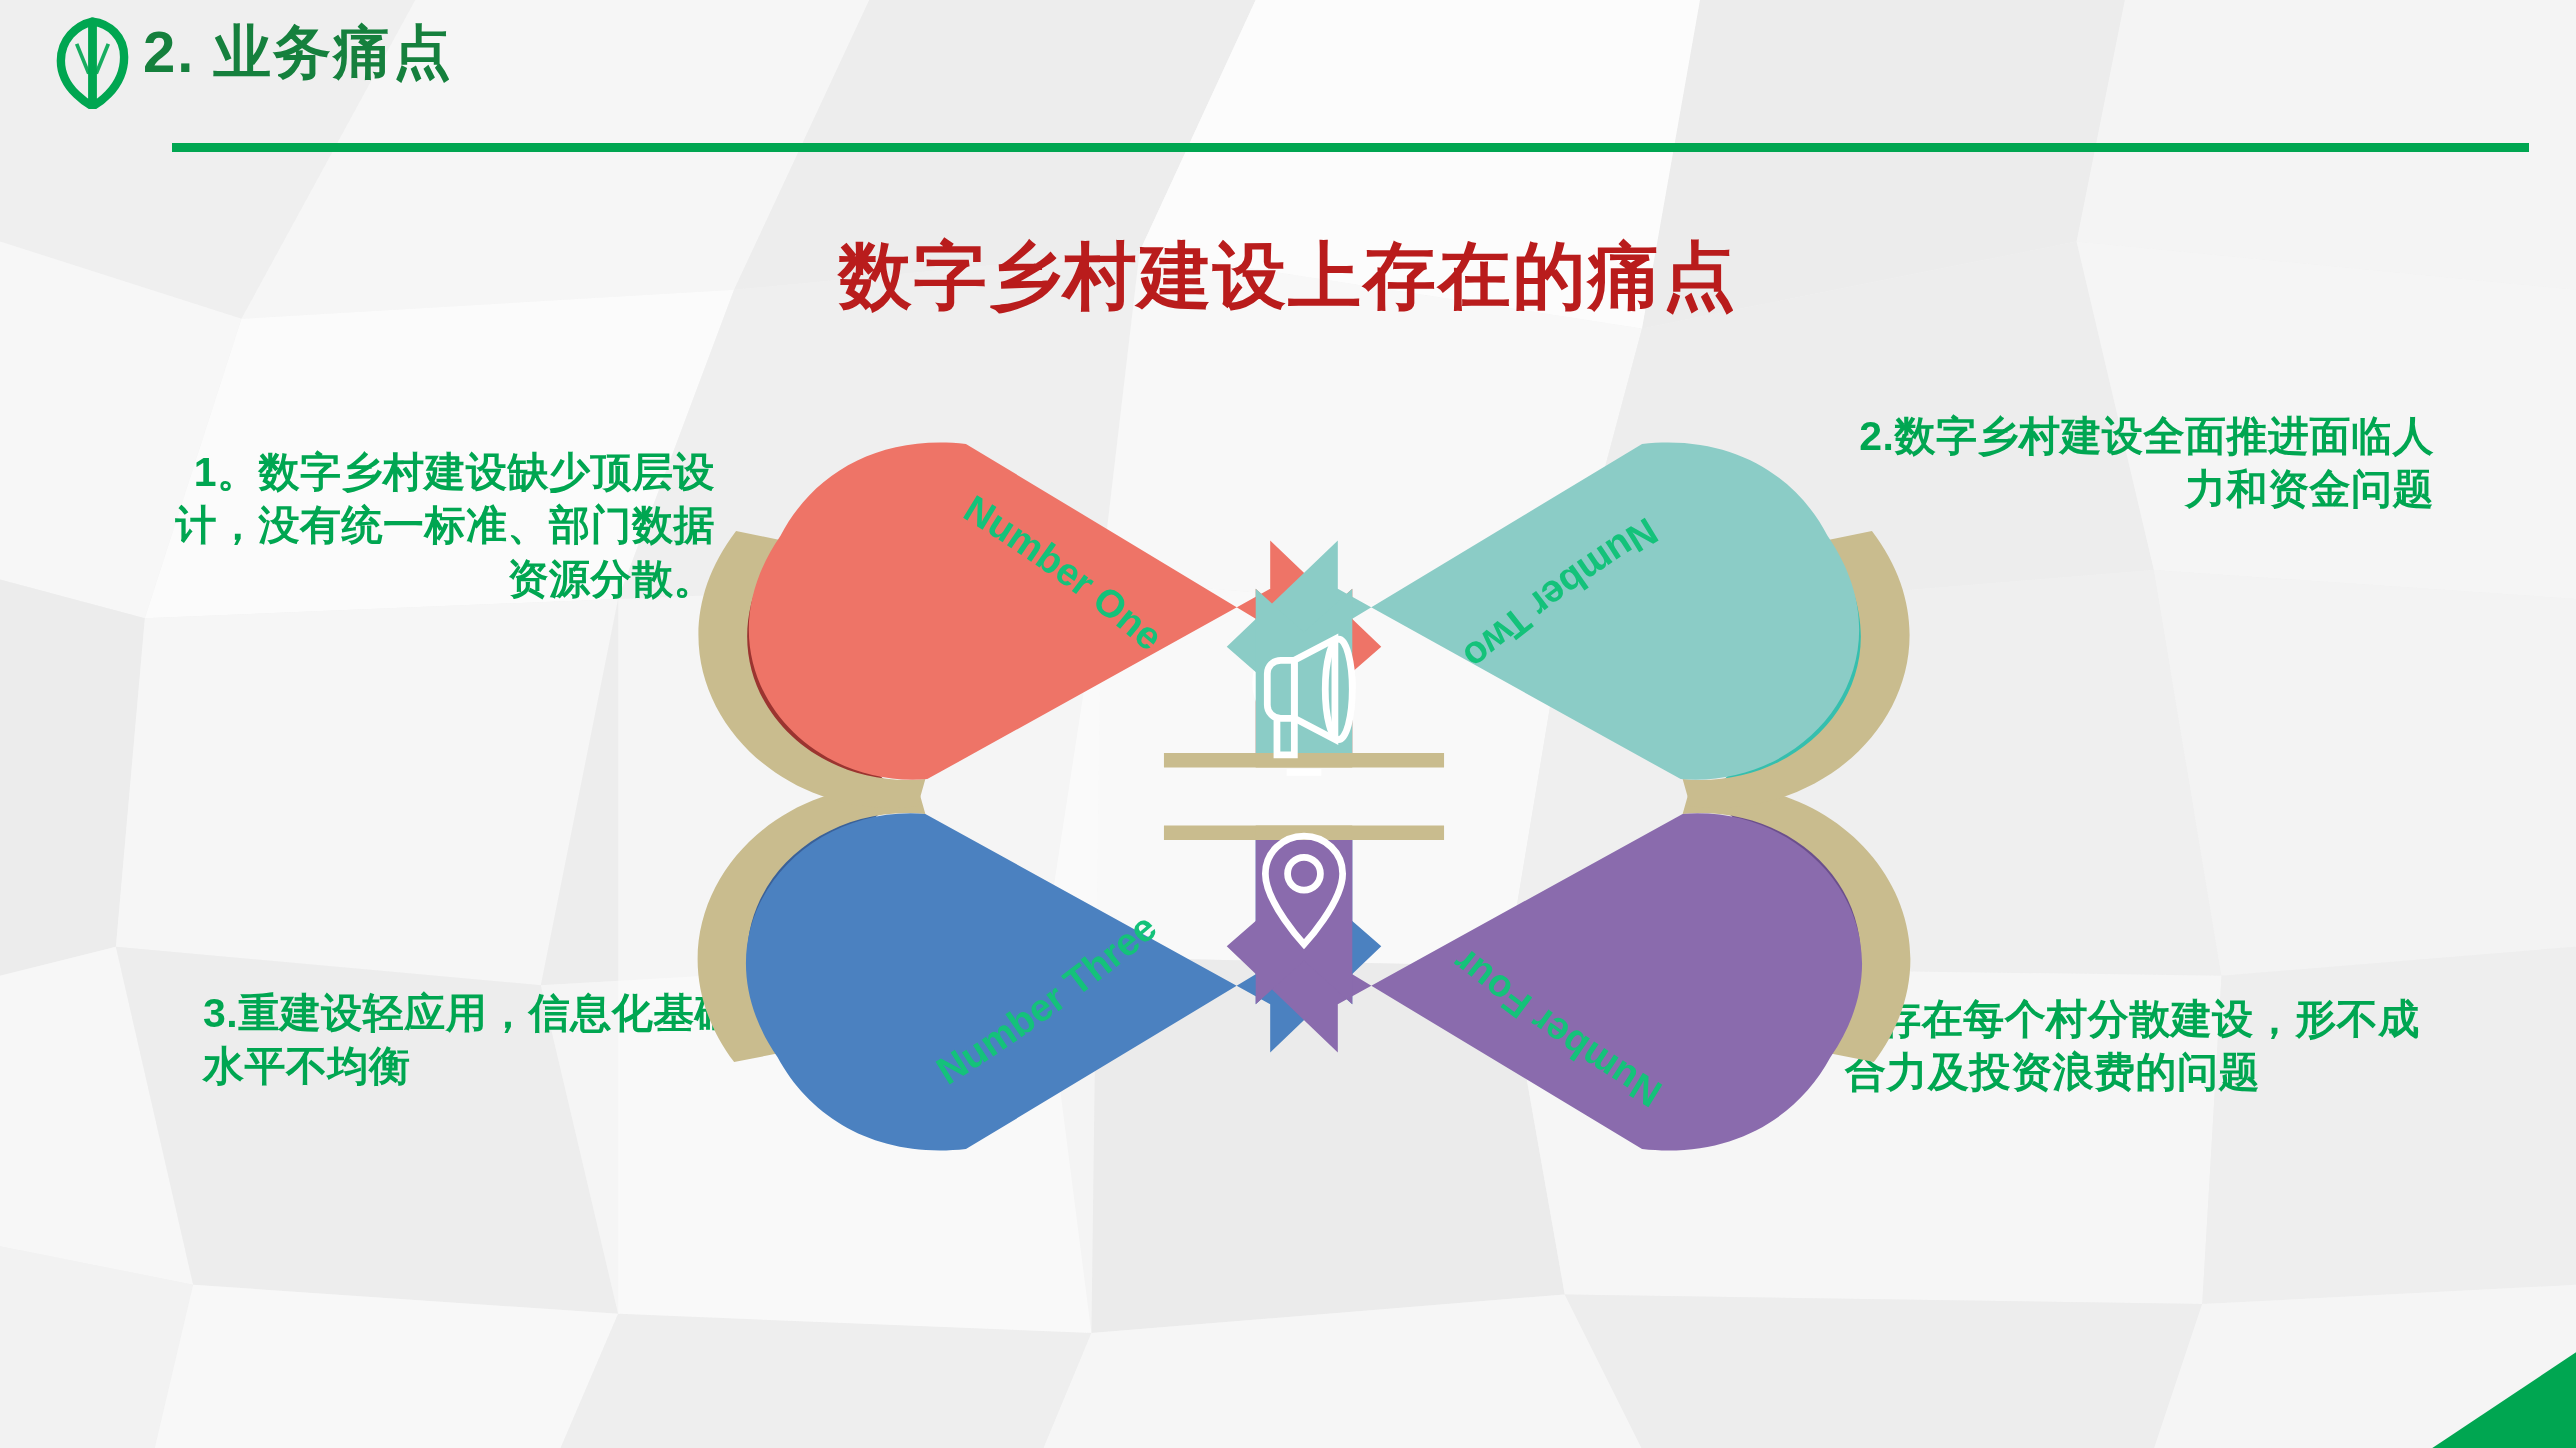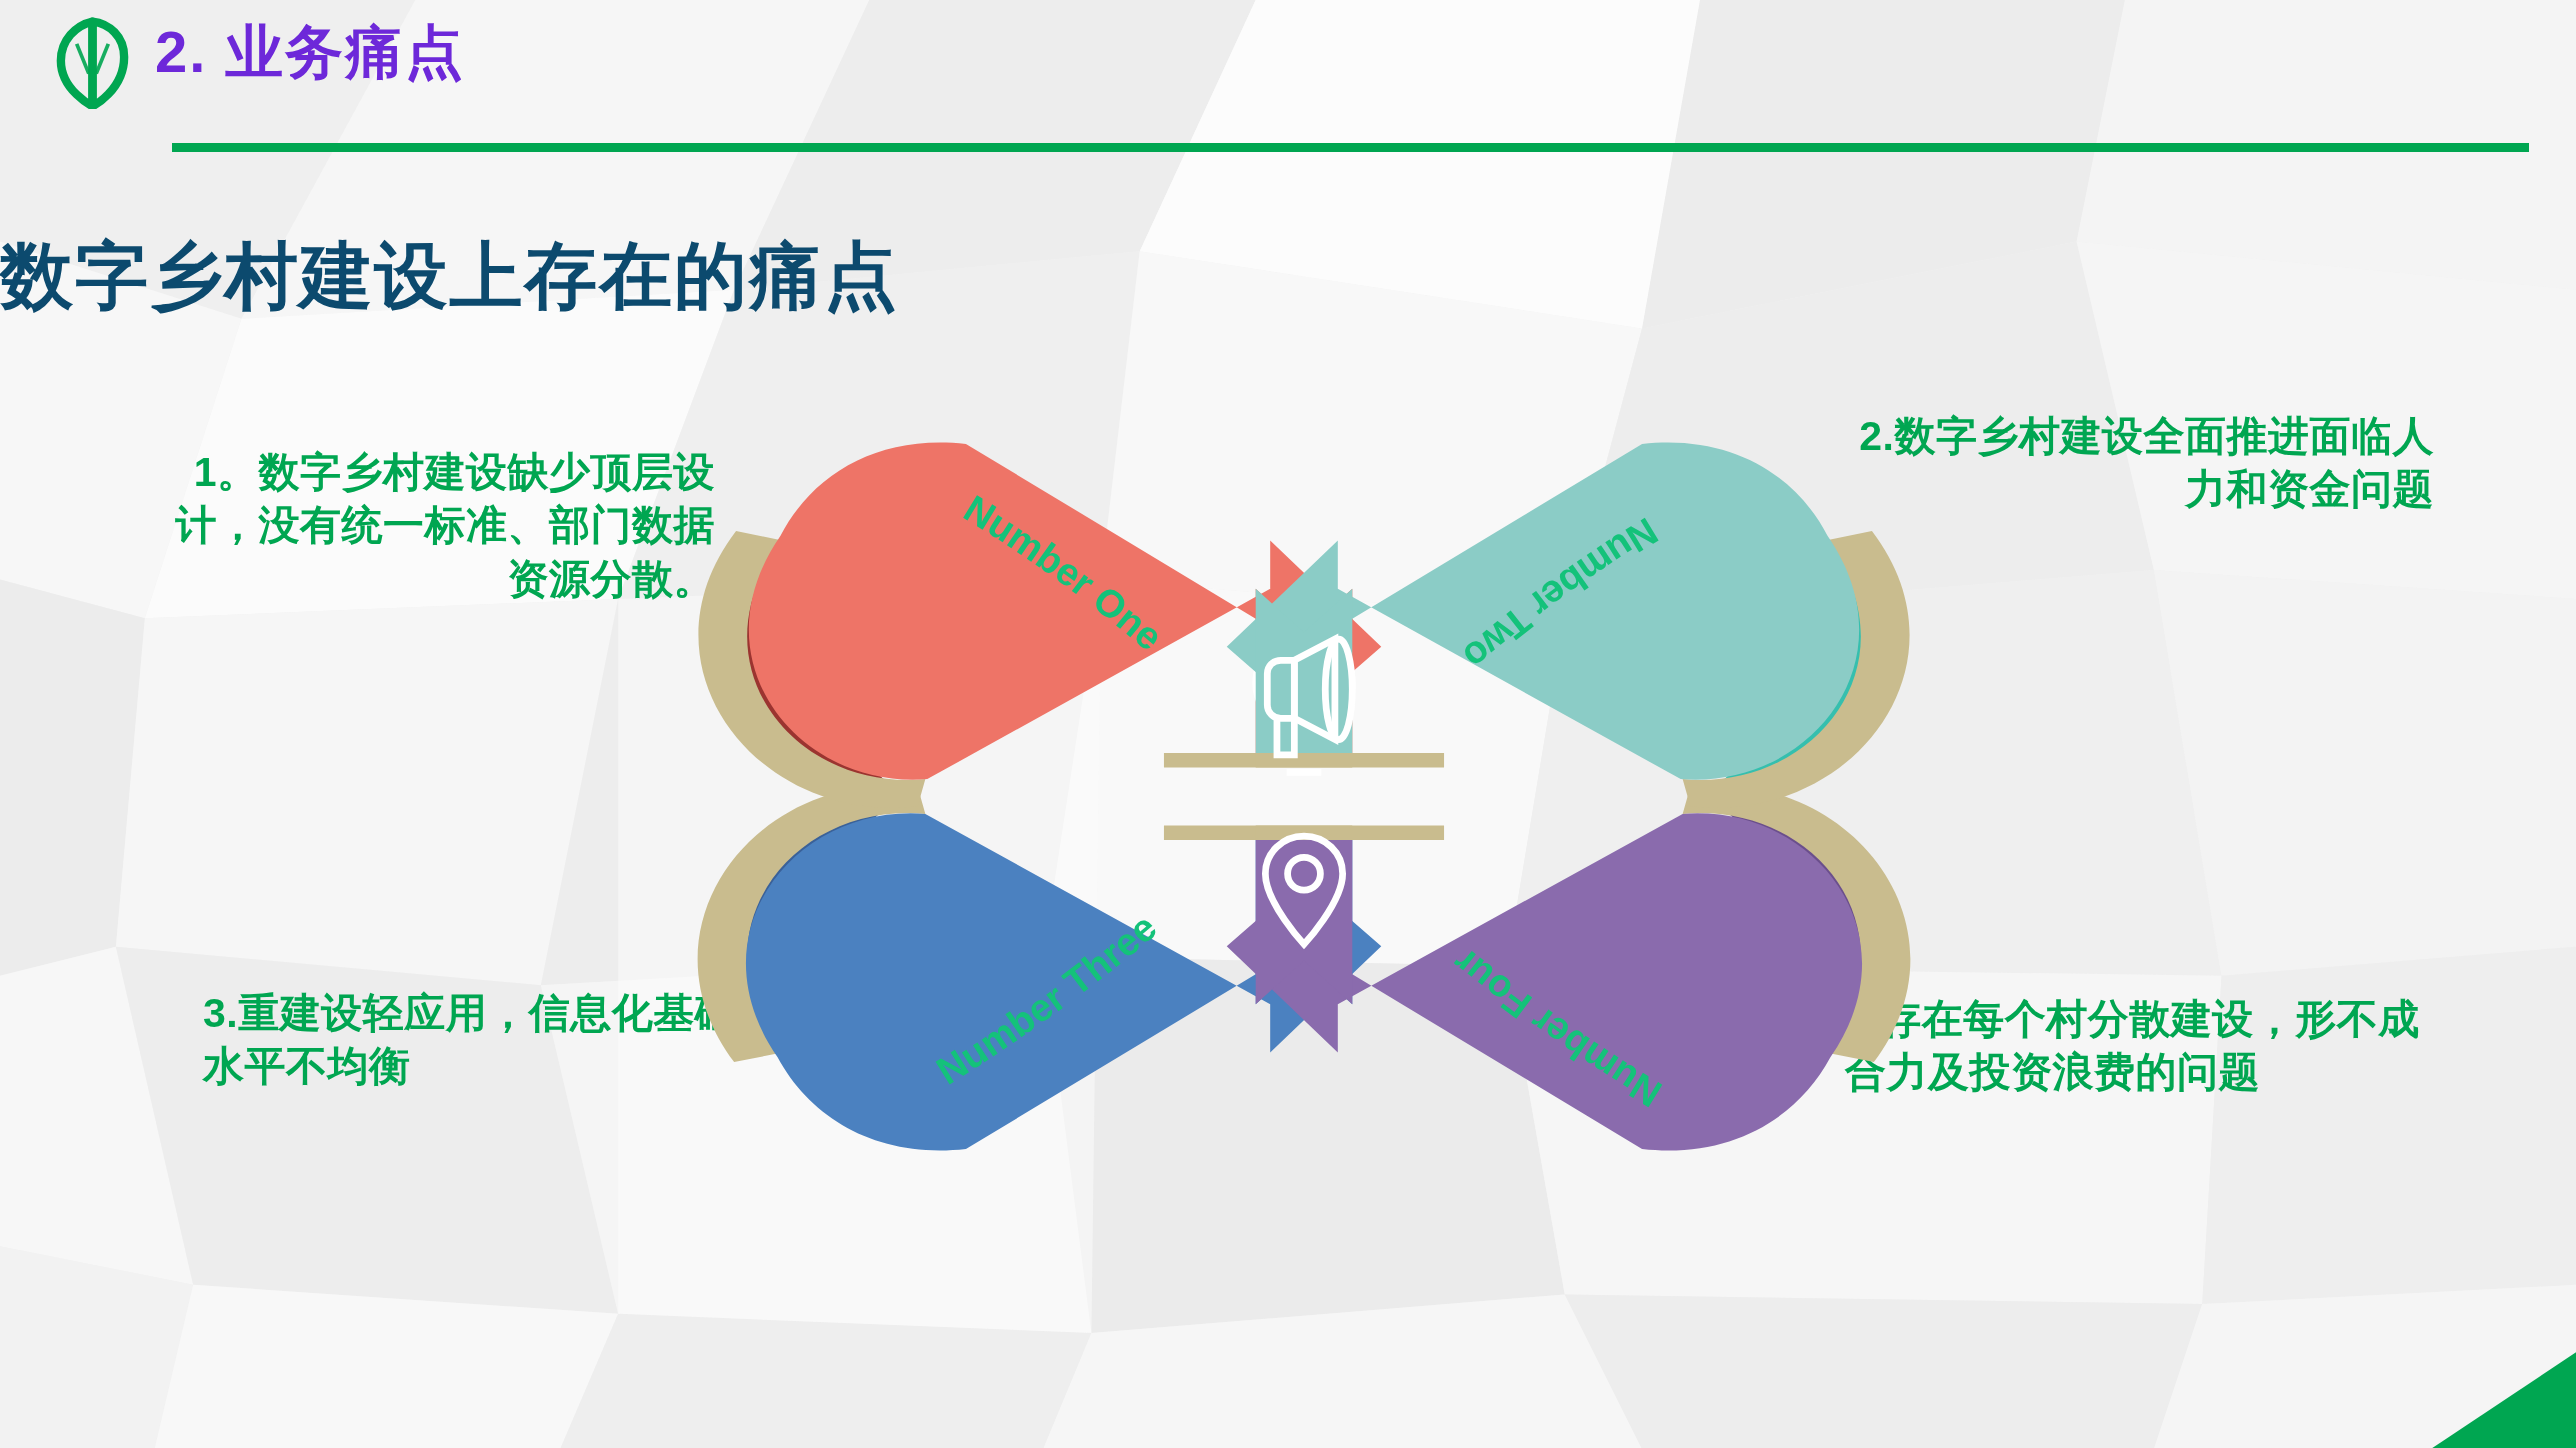--- a/index.html
+++ b/index.html
@@ -11,34 +11,34 @@
   }
   #slide { position:absolute; inset:0; width:2576px; height:1449px; overflow:hidden; background:#f1f1f1; }
 
   
   #bg { position:absolute; inset:0; width:100%; height:100%; }
 
   
   #header { position:absolute; left:0; top:0; width:100%; height:155px; }
   #leaf-logo { position:absolute; left:46px; top:15.5px; width:93px; height:93px; }
   #header-title {
-    position:absolute; left:155px; top:13.5px;
-    font-size:58px; font-weight:bold; color:#6d28d9;
+    position:absolute; left:143px; top:13.5px;
+    font-size:58px; font-weight:bold; color:#15803d;
     letter-spacing:1.9px; white-space:nowrap;
   }
   #header-rule {
     position:absolute; left:172px; top:143px; width:2357px; height:8.7px;
     background:#00A651;
   }
 
   
   #main-title {
     position:absolute; left:0; top:228px; width:2576px;
-    font-size:73px; font-weight:bold;
-    color:#0c4a6e; letter-spacing:1.9px;
+    text-align:center; font-size:73px; font-weight:bold;
+    color:#b91c1c; letter-spacing:1.9px;
   }
 
   
   .callout {
     position:absolute; color:#00A651; font-weight:bold;
     font-size:41px; line-height:1.30; letter-spacing:0.5px;
   }
   #callout-1 { left:164px; top:446px; width:551px; text-align:right; }
   #callout-2 { left:1835px; top:410px; width:599px; text-align:right; }
   #callout-3 { left:203px; top:987px; width:541px; text-align:left; }

